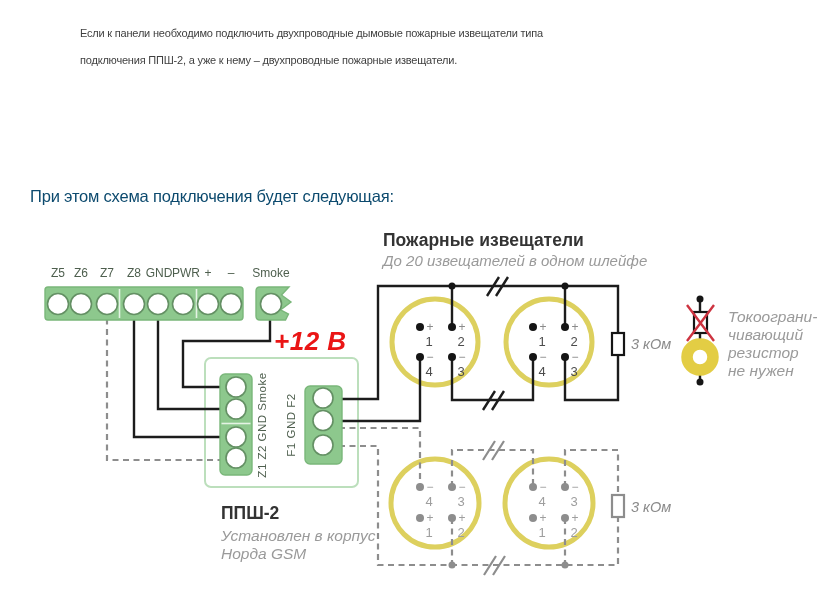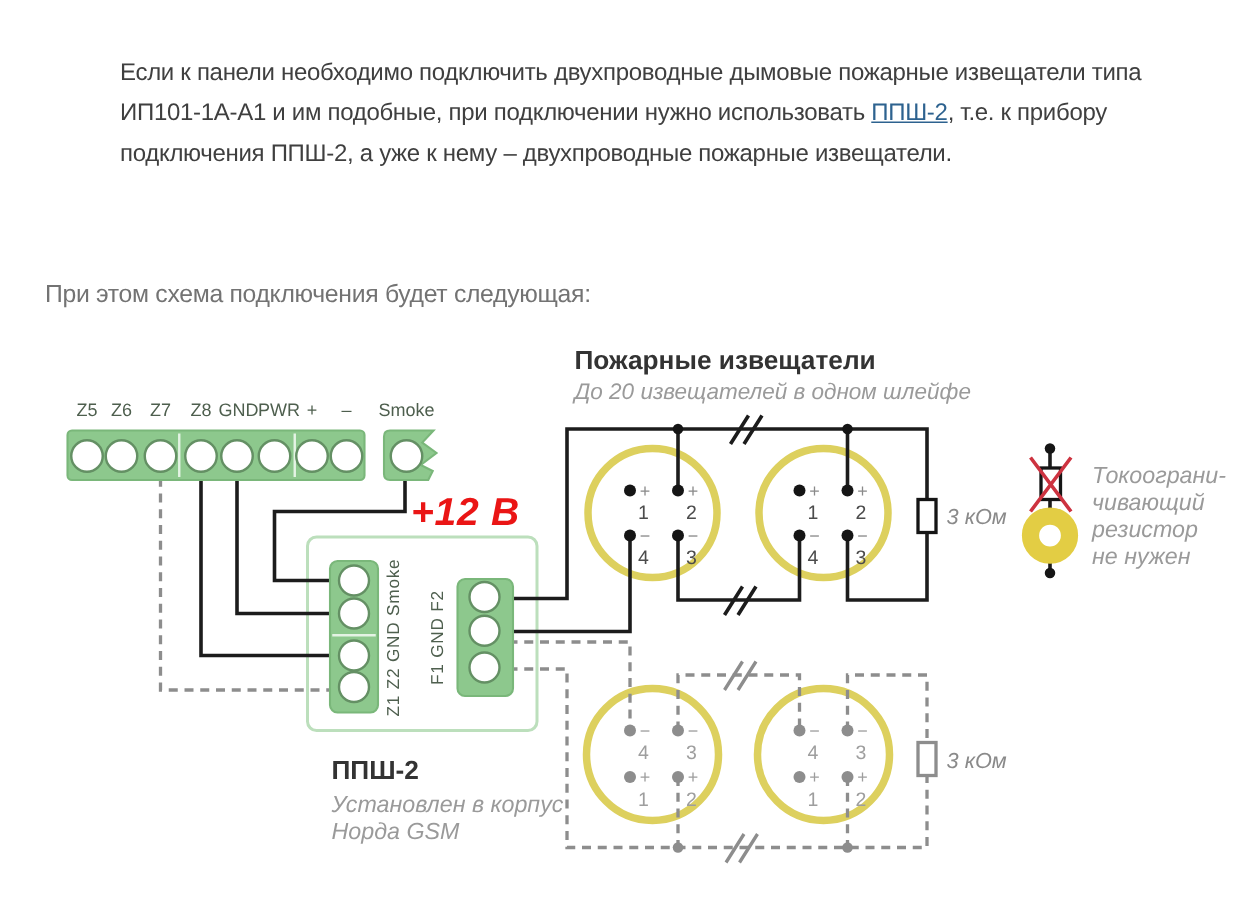--- a/index.html
+++ b/index.html
@@ -1,23 +1,23 @@
 <!DOCTYPE html>
 <html lang="ru"><head>
 <meta charset="utf-8">
 <style>
   html,body{margin:0;padding:0;background:#fff;}
   #page{position:relative;width:835px;height:608px;background:#fff;overflow:hidden;
         font-family:"Liberation Sans","DejaVu Sans",sans-serif;}
   
-  .p1{position:absolute;left:80px;top:35px;font-size:16px;line-height:27px;
+  .p1{position:absolute;left:80px;top:20px;font-size:11px;line-height:27px;
       color:#3f3f3f;letter-spacing:-0.2px;}
   .p1 .ln{white-space:nowrap;height:27px;}
   .p2{position:absolute;left:30px;top:183px;font-size:16.5px;line-height:27px;
-      color:#737373;letter-spacing:-0.2px;white-space:nowrap;}
+      color:#0c4a6e;letter-spacing:-0.2px;white-space:nowrap;}
   a.doclink{color:#2d628f;text-decoration:underline;cursor:pointer;}
   
   svg{position:absolute;left:0;top:0;}
   .wire{stroke:#1c1c1c;stroke-width:2.4;fill:none;}
   .wireg{stroke:#8d8d8d;stroke-width:2.2;fill:none;stroke-dasharray:6 4.5;}
   .slash{stroke:#1c1c1c;stroke-width:2.4;fill:none;}
   .slashg{stroke:#8d8d8d;stroke-width:2.2;fill:none;}
   .greenblock{fill:#8dc88d;stroke:#7ab77a;stroke-width:1.4;}
   .divider{stroke:#e4f3e4;stroke-width:1.6;fill:none;}
   .tcirc{fill:#ffffff;stroke:#649064;stroke-width:1.6;}
@@ -42,21 +42,20 @@
   .redx{stroke:#cd3340;stroke-width:2.4;fill:none;}
   .donut{fill:none;stroke:#e3cd44;stroke-width:11.5;}
 </style>
 </head>
 <body>
 
 <div id="page">
 
   <div class="p1">
     <div class="ln">Если к панели необходимо подключить двухпроводные дымовые пожарные извещатели типа</div>
-    <div class="ln"><span>ИП101-1А-А1 и им подобные, при подключении нужно использовать </span><a class="doclink">ППШ-2</a><span>, т.е. к прибору</span></div>
     <div class="ln">подключения ППШ-2, а уже к нему – двухпроводные пожарные извещатели.</div>
   </div>
 
   <div class="p2">При этом схема подключения будет следующая:</div>
 
   <svg width="835" height="608" viewBox="0 0 835 608">
 
     <rect x="205" y="358" width="153" height="129" rx="6" fill="#ffffff" stroke="#bcdfbc" stroke-width="2"></rect>
 
     <circle class="ring" cx="435" cy="342" r="43"></circle>

